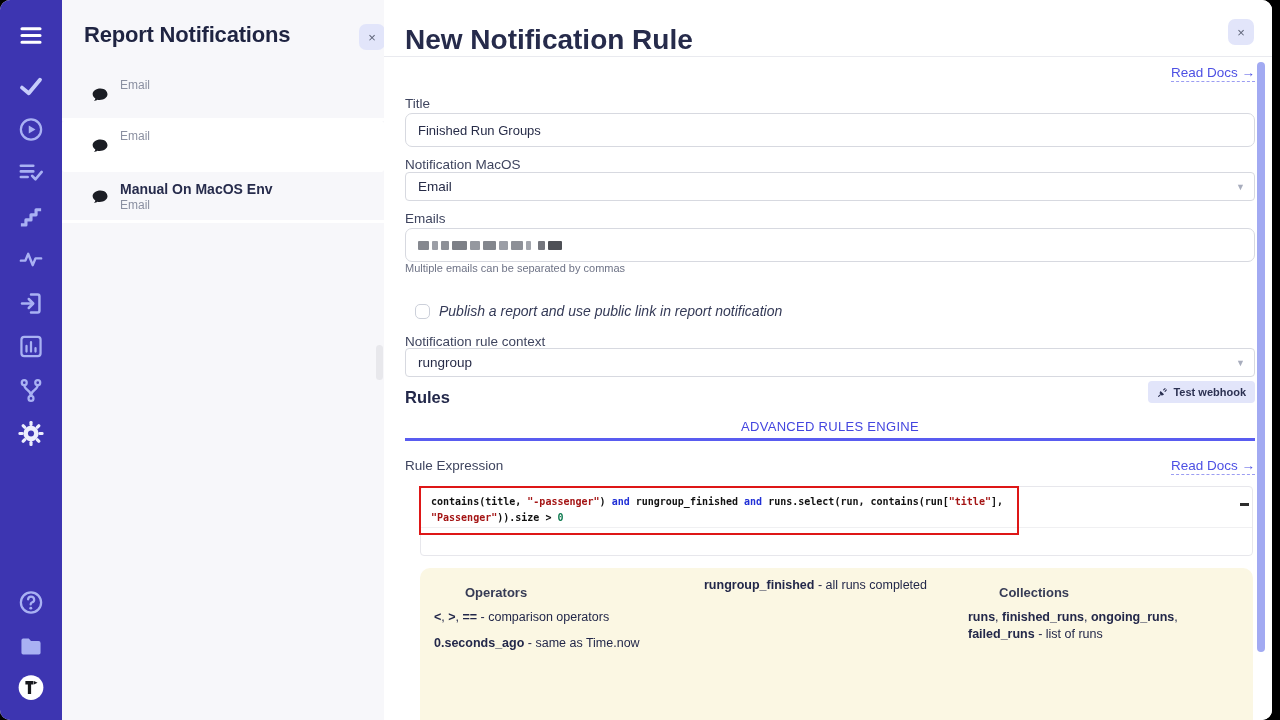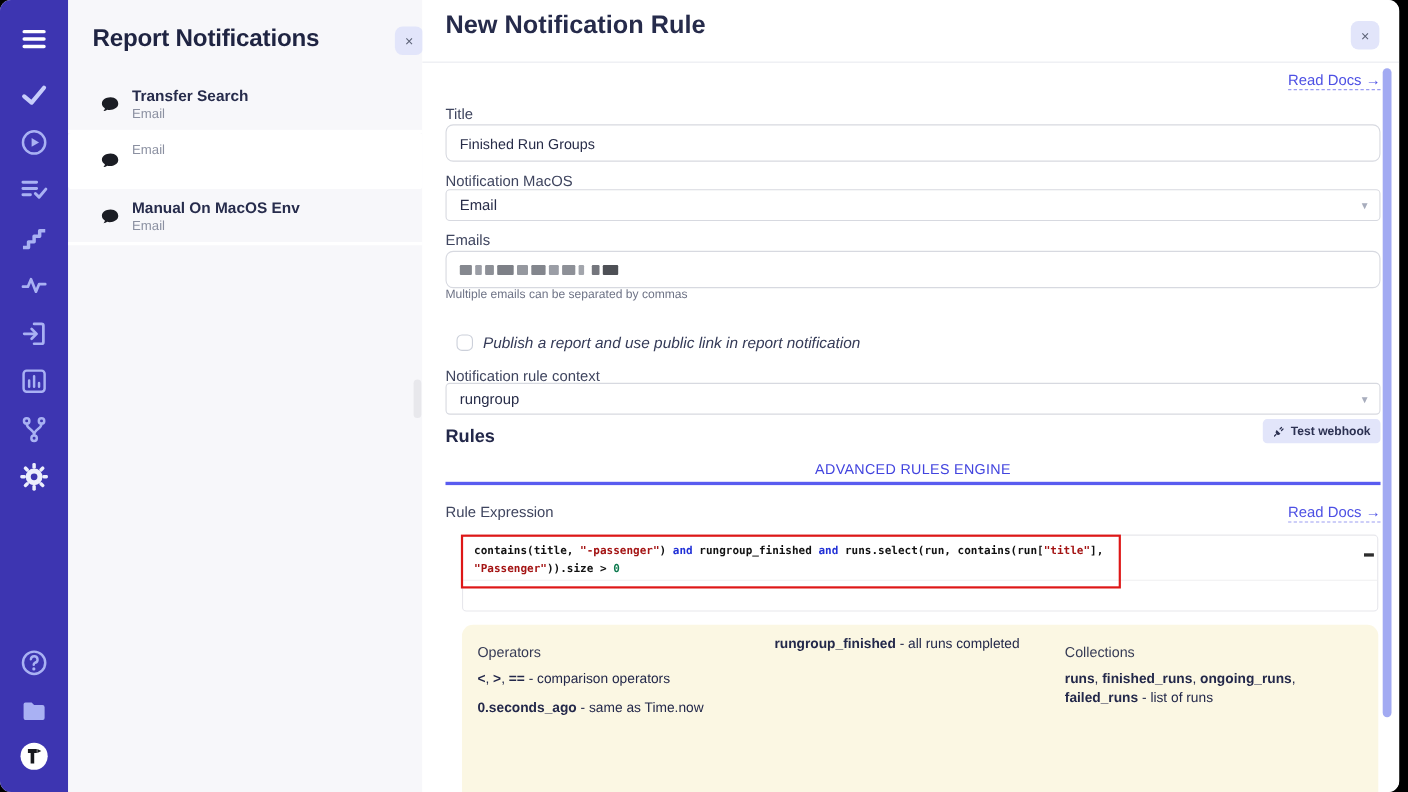--- a/index.html
+++ b/index.html
@@ -25,21 +25,21 @@
   .npanel .close-btn { left:297px; top:24px; }
   .nlist { position:absolute; left:0; top:70px; width:322px; }
   .nitem { position:relative; height:51px; border-bottom:3px solid #ffffff; padding:8px 8px 0 58px; cursor:pointer; }
   .nitem.active { background:#ffffff; border-radius:3px; }
   .nitem .bubble { position:absolute; left:28px; top:15px; width:21px; height:21px; }
   .nitem-title { font-size:14px; font-weight:700; color:#272c4c; line-height:18px; }
   .nitem-sub { font-size:12px; color:#8b90a1; line-height:15px; }
 
   
   .main { position:absolute; left:384px; top:0; width:888px; height:720px; background:#fff; }
-  .main-title { position:absolute; left:21px; top:9px; font-size:23px; font-weight:700; color:#262b4b; }
+  .main-title { position:absolute; left:21px; top:24px; font-size:28px; font-weight:700; color:#262b4b; }
   .hdr-divider { position:absolute; left:0; top:56px; width:888px; height:1px; background:#e9eaef; }
   .main .close-btn { left:844px; top:19px; }
 
   .read-docs { position:absolute; right:17px; font-size:13.5px; color:#4d50e4; cursor:pointer;
                border-bottom:1.5px dashed #9b9df2; padding-bottom:1px; }
   .rd-1 { top:65px; }
   .rd-2 { top:458px; }
 
   .flabel { position:absolute; left:21px; font-size:13.5px; color:#3f455f; }
   .finput { position:absolute; left:21px; width:850px; height:30px; background:#fff;
@@ -89,21 +89,21 @@
 
   .annotation-box { position:absolute; left:35px; top:486px; width:600px; height:49px;
                     border:2.5px solid #de1717; pointer-events:none; z-index:6; }
 
   .help-panel { position:absolute; left:36px; top:568px; width:833px; height:152px;
                 background:#fbf7e3; border-radius:10px 10px 0 0; }
   .help-col { position:absolute; top:0; }
   .hc-1 { left:14px;  width:260px; }
   .hc-2 { left:284px; width:250px; }
   .hc-3 { left:548px; width:262px; }
-  .help-col h4 { position:relative; margin-top:17px; font-size:13px; font-weight:400; color:#363b55; }
+  .help-col h4 { position:relative; margin-top:17px; font-size:13px; font-weight:700; color:#363b55;margin-left:31px; }
   .help-item { margin-top:9px; font-size:12.5px; color:#23284a; line-height:17px; }
 
   .scrollbar { position:absolute; left:873px; top:62px; width:8px; height:590px;
                background:#a2aaf2; border-radius:4px; cursor:pointer; }
 
   .resize-handle { position:absolute; left:376px; top:345px; width:7px; height:35px;
                    background:#e8e8ec; border-radius:4px; z-index:4; cursor:col-resize; }
 </style>
 </head>
 <body>
@@ -203,21 +203,20 @@
     <h1 class="npanel-title">Report Notifications</h1>
     <div class="close-btn">×</div>
 
     <div class="nlist">
       <div class="nitem">
         <span class="bubble">
           <svg viewBox="0 0 24 24" fill="#1b1d24">
               <path d="M12 4C6.8 4 3 6.9 3 10.4c0 2 1.2 3.7 3.1 4.9-.1 1-.6 2.1-1.6 2.9 1.6-.1 3-.7 4-1.4.8.2 1.6.3 2.5.3 5.2 0 9-2.9 9-6.4S17.2 4 12 4z"></path>
             </svg>
         </span>
-        <div class="nitem-title">Transfer Search</div>
         <div class="nitem-sub">Email</div>
       </div>
       <div class="nitem active">
         <span class="bubble">
           <svg viewBox="0 0 24 24" fill="#1b1d24">
               <path d="M12 4C6.8 4 3 6.9 3 10.4c0 2 1.2 3.7 3.1 4.9-.1 1-.6 2.1-1.6 2.9 1.6-.1 3-.7 4-1.4.8.2 1.6.3 2.5.3 5.2 0 9-2.9 9-6.4S17.2 4 12 4z"></path>
             </svg>
         </span>
         <div class="nitem-sub">Email</div>
       </div>

